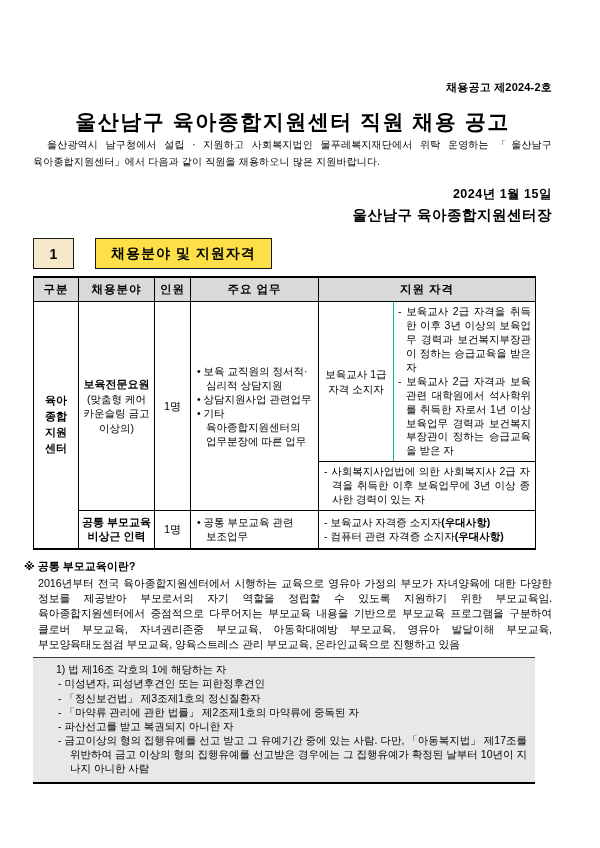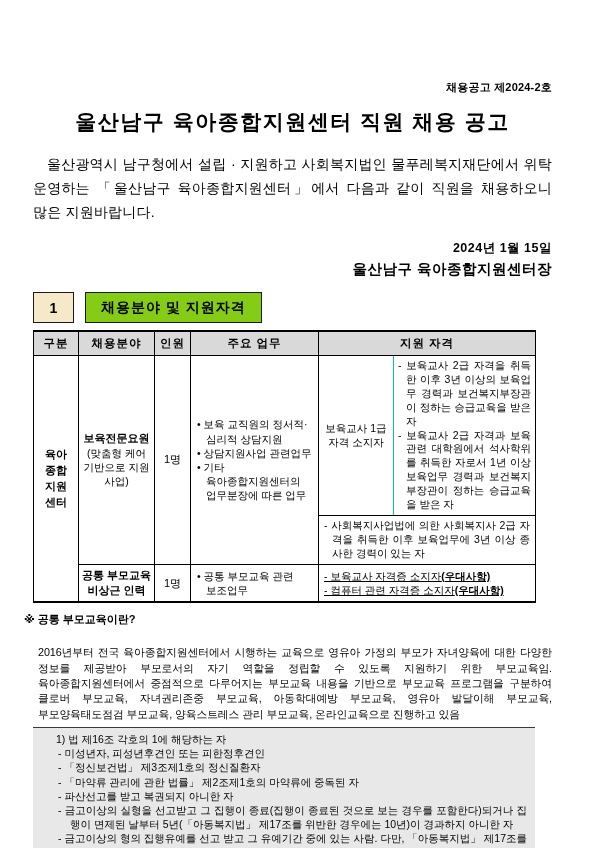--- a/index.html
+++ b/index.html
@@ -7,35 +7,35 @@
   body { font-family:"Liberation Sans","DejaVu Sans",sans-serif; color:#000; }
   .page {
     position:relative; width:590px; height:848px; margin:0 auto;
     background:#fff; overflow:hidden;
     padding:80px 43px 0 28px;
   }
   
   .notice-no { text-align:right; font-size:11px; font-weight:bold; letter-spacing:0.2px; }
   .doc-title { text-align:center; font-size:21px; font-weight:bold; letter-spacing:1.5px; margin-top:13px; }
   .intro {
-    margin-top:16px; font-size:14px; line-height:1.72; text-align:justify;
+    font-size:10px; line-height:1.72; text-align:justify;
     text-indent:14px; word-break:keep-all; letter-spacing:0.2px;
   }
   .date-block { margin-top:16px; text-align:right; }
   .date-line { font-size:12.5px; font-weight:bold; letter-spacing:0.5px; }
   .signer-line { font-size:14.5px; font-weight:bold; margin-top:3px; letter-spacing:0.5px; }
   
   .section-head { display:flex; align-items:stretch; margin-top:13px; height:31px; }
   .section-badge {
     width:41px; border:1.5px solid #1a1a1a; background:#F6E9C9;
     display:flex; align-items:center; justify-content:center;
     font-size:14px; font-weight:bold;
   }
   .section-title-box {
-    margin-left:11px; border:1.5px solid #1a1a1a; background:#84cc16;
+    margin-left:21px; border:1.5px solid #1a1a1a; background:#fde047;
     display:flex; align-items:center; padding:0 15px;
     font-size:14px; font-weight:bold; letter-spacing:1px;text-align:right;
   }
   
   table.recruit {
     margin-top:7px; width:502px; table-layout:fixed;
     border-collapse:collapse; border-top:2px solid #000; border-bottom:2px solid #000;border-radius:15px;
   }
   table.recruit th, table.recruit td { border:1px solid #000; vertical-align:middle; }
   th.h { background:#D9D9D9; font-size:11.5px; font-weight:bold; height:24px; letter-spacing:1px; }
@@ -56,26 +56,26 @@
     font-size:10.5px; line-height:1.4; padding:2px;
   }
   .qual-right { flex:1; padding:3px 4px; font-size:10.5px; line-height:1.33; text-align:justify; }
   .qual-item { padding-left:8px; text-indent:-8px; word-break:break-all; }
   .qual-bottom {
     border-top:1px solid #000; padding:3px 5px; font-size:10.5px; line-height:1.33;
     text-align:justify; word-break:break-all; padding-left:13px; text-indent:-8px;
   }
   tr.row2 td { height:30px; }
   td.qual2-cell { font-size:10.5px; padding:2px 5px; }
-  .qual2-line { line-height:1.4;text-decoration:underline; }
+  .qual2-line { line-height:1.4; }
   .qual2-line b { font-weight:bold; }
   
   .q-title { margin-top:9px; margin-left:-9px; font-size:11px; font-weight:bold; }
   .q-body {
-    margin-top:18px; margin-left:5px; font-size:10.8px; line-height:1.42;
+    margin-top:2px; margin-left:5px; font-size:10.8px; line-height:1.42;
     text-align:justify; word-break:keep-all; letter-spacing:-0.1px;
   }
   .note-line { margin-left:-9px; font-size:11px; font-weight:bold; line-height:1.25; margin-top:3px; letter-spacing:-0.2px; }
   
   .gray-box {
     margin-top:5px; width:502px; background:#E8E8E8;
     border-top:1.5px solid #3a3a3a; border-bottom:2.5px solid #000;
     padding:4px 8px 6px 11px; font-size:10.5px; line-height:1.35;
   }
   .gray-box .lv1 { padding-left:26px; text-indent:-14px; text-align:justify; word-break:break-all; }
@@ -122,21 +122,21 @@
     <tbody>
       <tr style="height:140px;">
         <td class="group-cell" rowspan="2">
           <span class="group-line">육아</span>
           <span class="group-line">종합</span>
           <span class="group-line">지원</span>
           <span class="group-line">센터</span>
         </td>
         <td class="field-cell">
           <span class="field-main">보육전문요원</span>
-          <span class="field-sub">(맞춤형 케어 기반으로 지원사업)</span>
+          <span class="field-sub">(맞춤형 케어 카운슬링 금고이상의)</span>
         </td>
         <td class="count-cell">1명</td>
         <td class="duty-cell">
           <div class="duty-item">보육 교직원의 정서적·심리적 상담지원</div>
           <div class="duty-item">상담지원사업 관련업무</div>
           <div class="duty-item">기타 육아종합지원센터의 업무분장에 따른 업무</div>
         </td>
         <td class="qual-cell">
           <div class="qual-top">
             <div class="qual-left">보육교사 1급 자격 소지자</div>
@@ -166,18 +166,17 @@
 
   <div class="q-title">※ 공통 부모교육이란?</div>
   <div class="q-body">2016년부터 전국 육아종합지원센터에서 시행하는 교육으로 영유아 가정의 부모가 자녀양육에 대한 다양한 정보를 제공받아 부모로서의 자기 역할을 정립할 수 있도록 지원하기 위한 부모교육임. 육아종합지원센터에서 중점적으로 다루어지는 부모교육 내용을 기반으로 부모교육 프로그램을 구분하여 클로버 부모교육, 자녀권리존중 부모교육, 아동학대예방 부모교육, 영유아 발달이해 부모교육, 부모양육태도점검 부모교육, 양육스트레스 관리 부모교육, 온라인교육으로 진행하고 있음</div>
 
   <div class="gray-box">
     <div class="lv1">1) 법 제16조 각호의 1에 해당하는 자</div>
     <div class="lv2">- 미성년자, 피성년후견인 또는 피한정후견인</div>
     <div class="lv2">- 「정신보건법」 제3조제1호의 정신질환자</div>
     <div class="lv2">- 「마약류 관리에 관한 법률」 제2조제1호의 마약류에 중독된 자</div>
     <div class="lv2">- 파산선고를 받고 복권되지 아니한 자</div>
-    <div class="lv2">- 금고이상의 실형을 선고받고 그 집행이 종료(집행이 종료된 것으로 보는 경우를 포함한다)되거나 집행이 면제된 날부터 5년(「아동복지법」 제17조를 위반한 경우에는 10년)이 경과하지 아니한 자</div>
     <div class="lv2">- 금고이상의 형의 집행유예를 선고 받고 그 유예기간 중에 있는 사람. 다만, 「아동복지법」 제17조를 위반하여 금고 이상의 형의 집행유예를 선고받은 경우에는 그 집행유예가 확정된 날부터 10년이 지나지 아니한 사람</div>
 
   </div>
 
 </div>
 
 </body></html>

